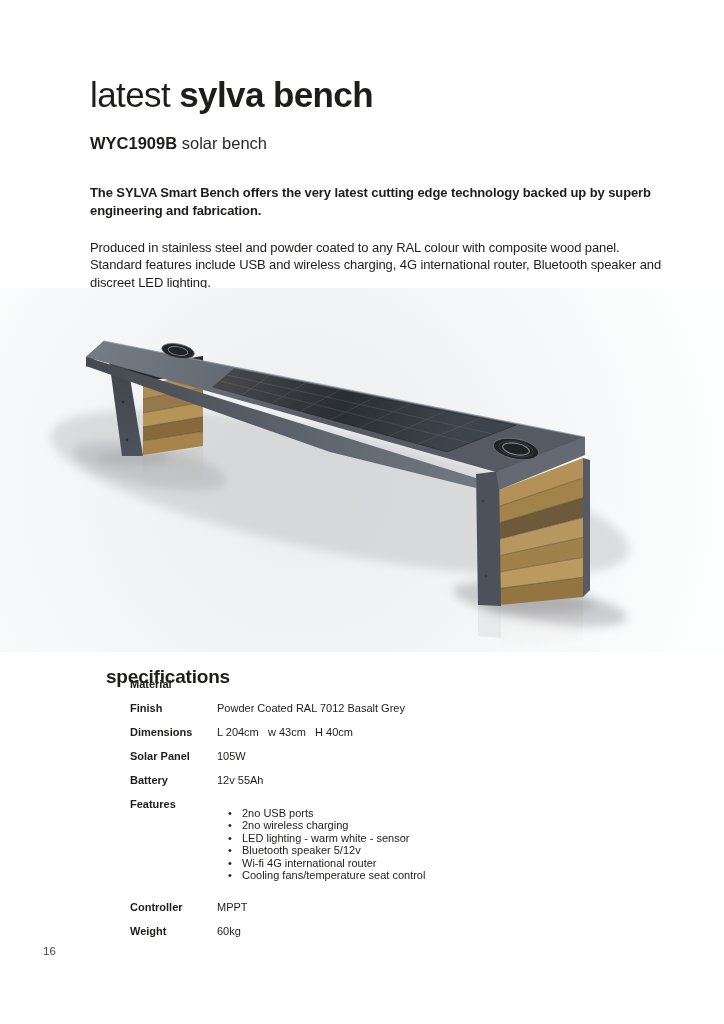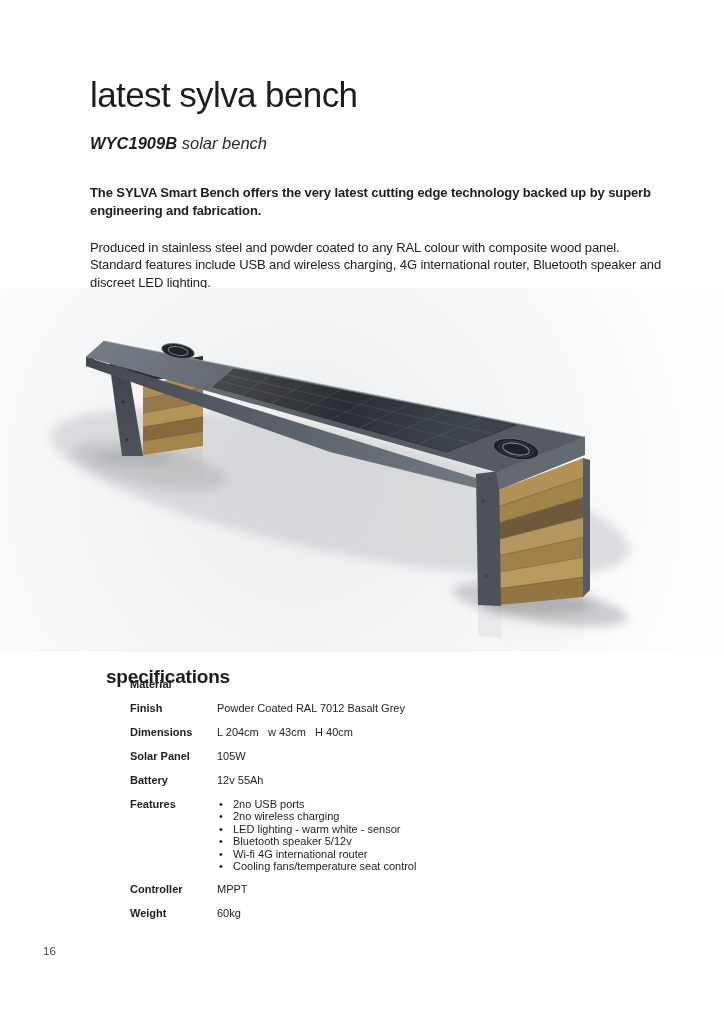--- a/index.html
+++ b/index.html
@@ -1,32 +1,32 @@
 <!DOCTYPE html>
 <html><head>
 <meta charset="utf-8">
 <style>
   html,body {margin:0; padding:0; background:#ffffff;}
   .page {
     position:relative; width:724px; height:1024px; background:#ffffff;
     font-family:"Liberation Sans","DejaVu Sans",sans-serif; color:#1d1d1b; overflow:hidden;
   }
   .title {position:absolute; left:90px; top:75px; font-size:35px; letter-spacing:-0.6px; white-space:pre; font-weight:normal; margin:0;}
-  .title .bold {font-weight:normal;}
-  .subtitle {position:absolute; left:90px; top:134px; font-size:16.5px; white-space:pre; color:#2a2a28;font-style:italic;}
+  .title .bold {font-weight:bold;}
+  .subtitle {position:absolute; left:90px; top:134px; font-size:16.5px; white-space:pre; color:#2a2a28;}
   .subtitle .code {font-weight:bold; color:#1d1d1b;}
   .lead {position:absolute; left:90px; top:171px; width:576px; font-size:13px; font-weight:bold; line-height:17.6px; letter-spacing:-0.1px;}
   .body-text {position:absolute; left:90px; top:226px; width:580px; font-size:13px; line-height:17.4px; letter-spacing:-0.1px;}
   .photo {position:absolute; left:0; top:288px; width:724px; height:364px;}
   .spec-heading {position:absolute; left:90px; top:650px; font-size:19px; font-weight:bold; letter-spacing:-0.2px; margin:16px;}
   .spec-table {position:absolute; left:90px; top:678px; width:566px; font-size:11px;}
   .spec-row {display:flex; margin-bottom:11px;}
   .spec-label {width:87px; flex-shrink:0; font-weight:bold; line-height:13px;padding-left:40px;}
   .spec-value {line-height:13px; white-space:pre-wrap;}
-  .spec-bullets {list-style:none; margin:0; padding:0;}
+  .spec-bullets {list-style:none; margin:9px; padding:0;}
   .spec-bullets li {position:relative; padding-left:16px; line-height:12.4px;}
   .spec-bullets li::before {content:"\2022"; position:absolute; left:2px; top:0;}
   .page-number {position:absolute; left:43px; top:945px; font-size:11.5px; color:#454545;}
 </style>
 </head>
 <body>
 
 <div class="page">
 
   <h1 class="title"><span>latest </span><span class="bold">sylva bench</span></h1>

